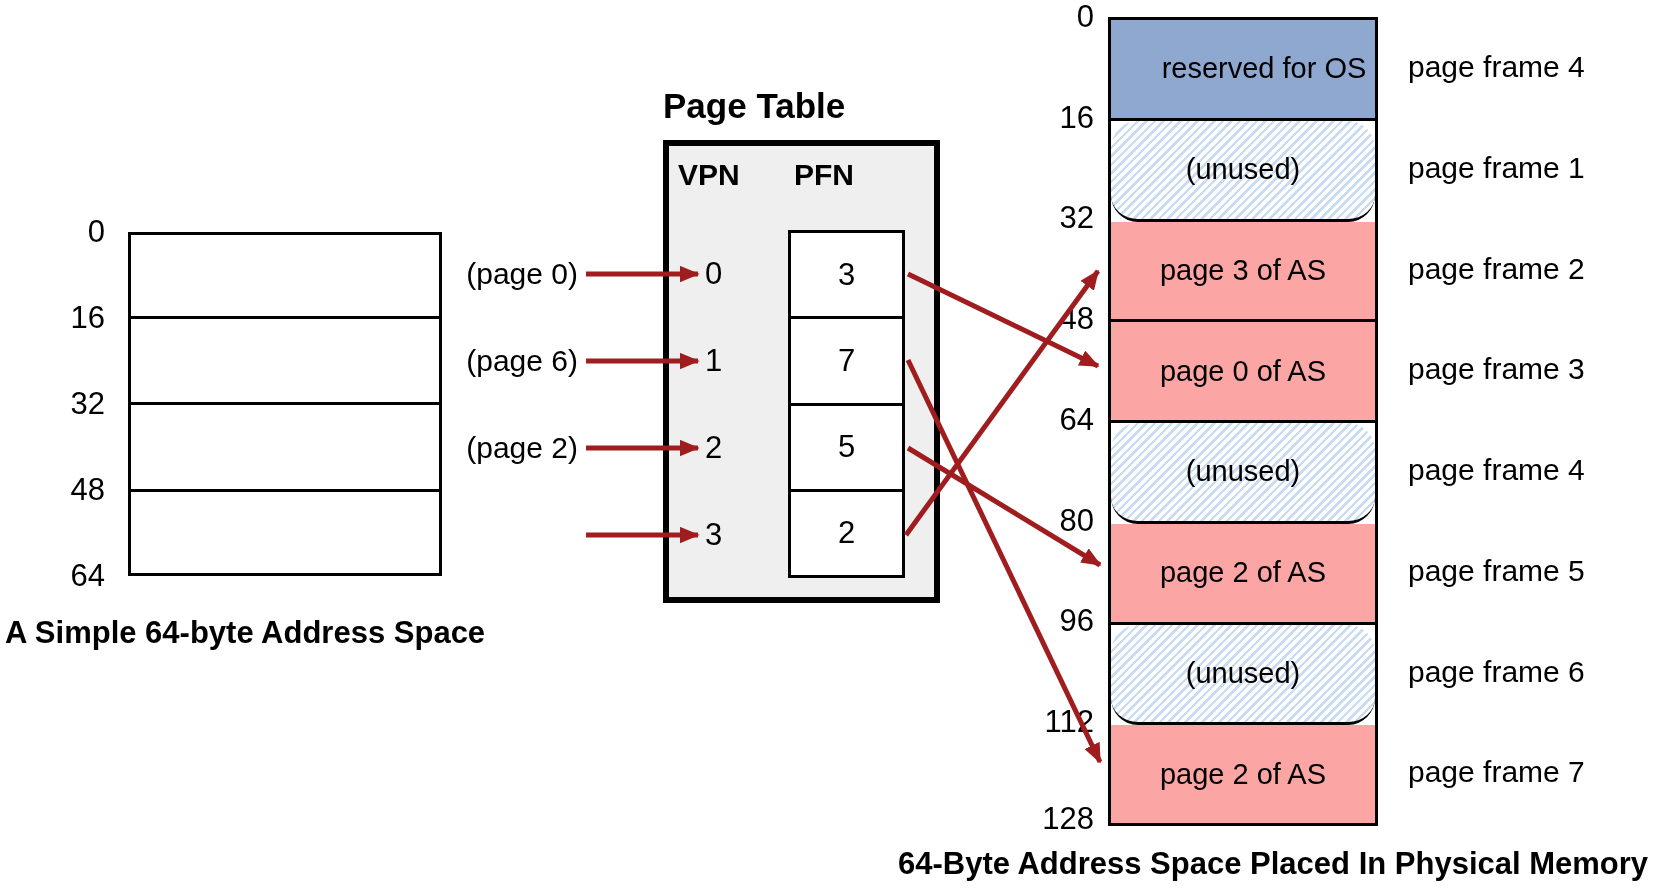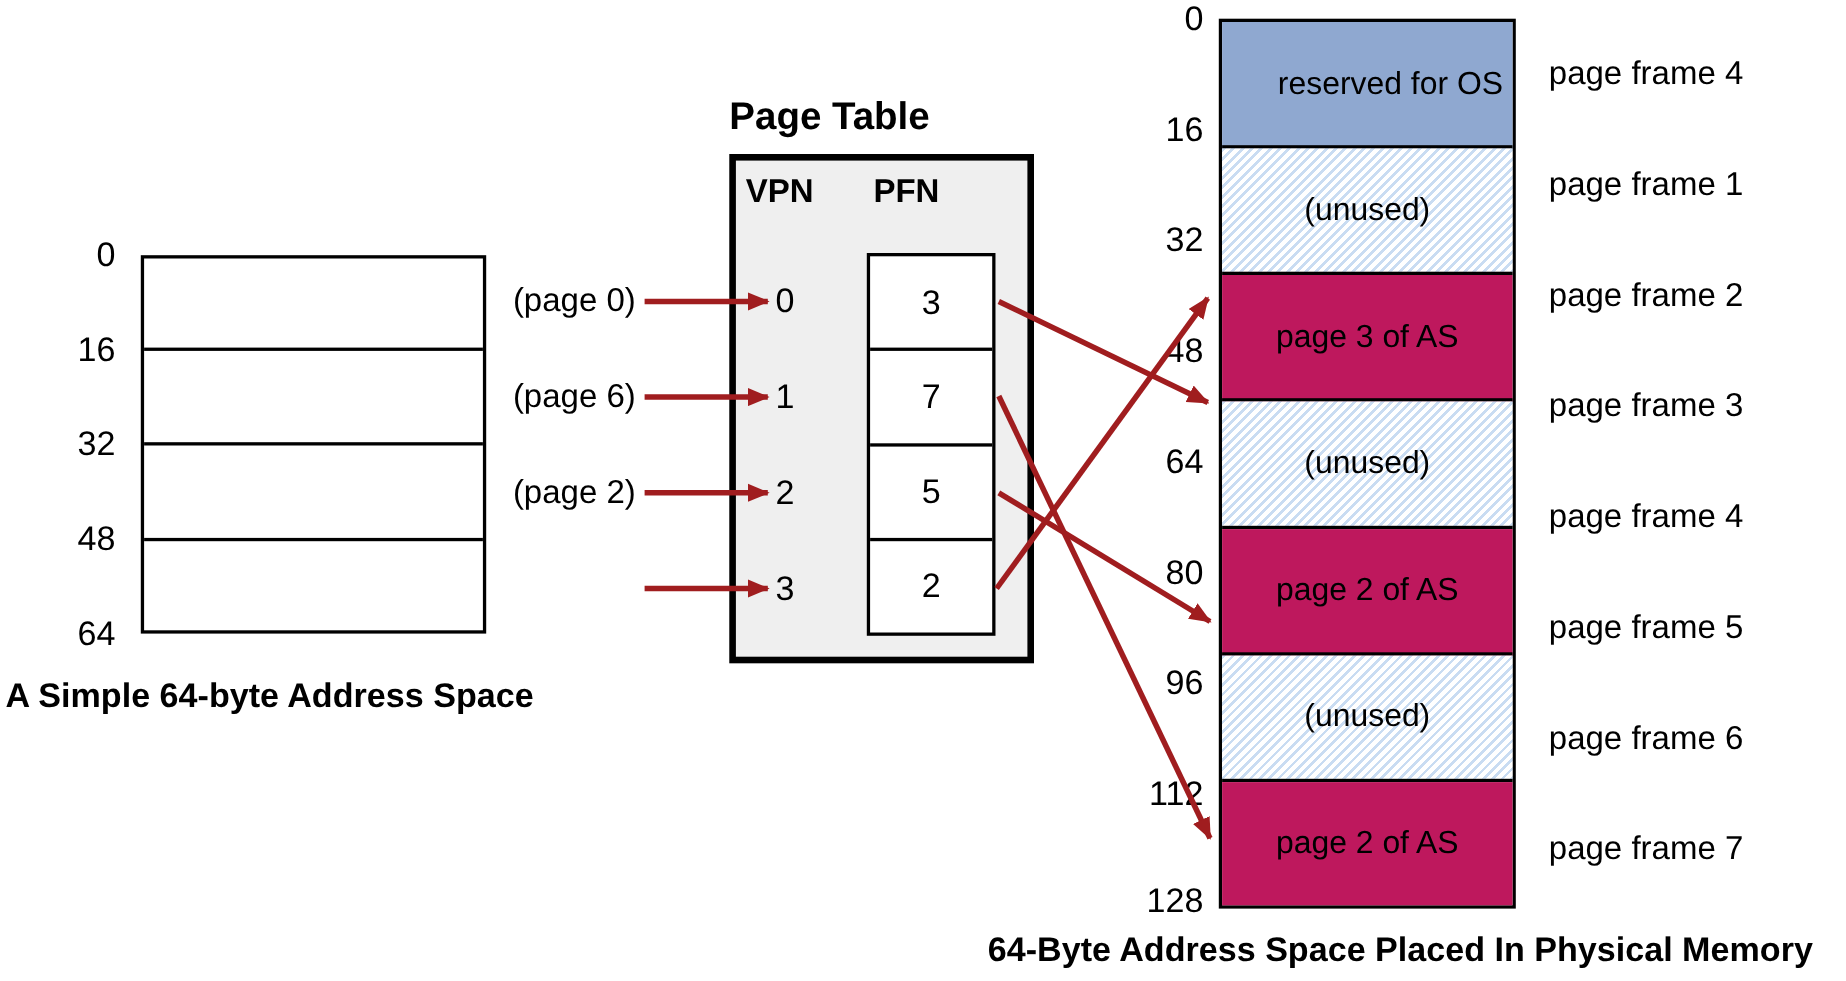--- a/index.html
+++ b/index.html
@@ -16,24 +16,24 @@
   .hline{height:3px;background:#000;}
   .pt-title{font-size:35px;font-weight:700;line-height:40px;}
   .pt-box{background:var(--table-fill,#EFEFEF);border:6px solid #000;box-sizing:border-box;}
   .pt-header{font-size:30px;font-weight:700;line-height:38px;}
   .row-label{font-size:30px;line-height:38px;}
   .vpn-num{font-size:31px;line-height:38px;}
   .pfn-col{border:3px solid #000;background:#fff;display:flex;flex-direction:column;box-sizing:border-box;}
   .pfn-cell{flex:1;display:flex;align-items:center;justify-content:center;font-size:31px;border-bottom:3px solid #000;}
   .pfn-cell:last-child{border-bottom:none;}
   .pm-box{border:3px solid #000;background:#fff;display:flex;flex-direction:column;box-sizing:border-box;}
-  .pm-frame{flex:1;display:flex;align-items:center;justify-content:center;font-size:29px;background:#be185d;border-bottom:3px solid #000;box-sizing:border-box;}
+  .pm-frame{flex:1;display:flex;align-items:center;justify-content:center;font-size:29px;background:#fca5a5;border-bottom:3px solid #000;box-sizing:border-box;}
   .pm-frame:last-child{border-bottom:none;}
   .pm-frame[data-kind="os"]{background:var(--os-fill,#8FA8D0);padding-left:42px;}
-  .pm-frame[data-kind="unused"]{background:repeating-linear-gradient(135deg,var(--hatch,#C9DCF2) 0px,var(--hatch,#C9DCF2) 2.5px,#fff 2.5px,#fff 6px);}
+  .pm-frame[data-kind="unused"]{background:repeating-linear-gradient(135deg,var(--hatch,#C9DCF2) 0px,var(--hatch,#C9DCF2) 2.5px,#fff 2.5px,#fff 6px);border-radius:27px;}
   .pm-label{font-size:30px;line-height:38px;}
   svg.arrows{position:absolute;left:0;top:0;pointer-events:none;}
   .arrow{stroke:var(--arrow,#A01D1F);stroke-width:5;fill:none;}
   .arrowhead{fill:var(--arrow,#A01D1F);}
 </style>
 </head>
 <body>
 
 <div class="canvas">
 
@@ -85,20 +85,23 @@
   <div class="abs pm-box" style="left:1108px;top:17px;width:270px;height:809px">
     <div class="pm-frame" data-kind="os">
         <span>reserved for OS</span>
       </div>
     <div class="pm-frame" data-kind="unused">
         <span>(unused)</span>
       </div>
     <div class="pm-frame" data-kind="page">
         <span>page 3 of AS</span>
       </div>
+    <div class="pm-frame" data-kind="page">
+        <span>page 0 of AS</span>
+      </div>
     <div class="pm-frame" data-kind="unused">
         <span>(unused)</span>
       </div>
     <div class="pm-frame" data-kind="page">
         <span>page 2 of AS</span>
       </div>
     <div class="pm-frame" data-kind="unused">
         <span>(unused)</span>
       </div>
     <div class="pm-frame" data-kind="page">

